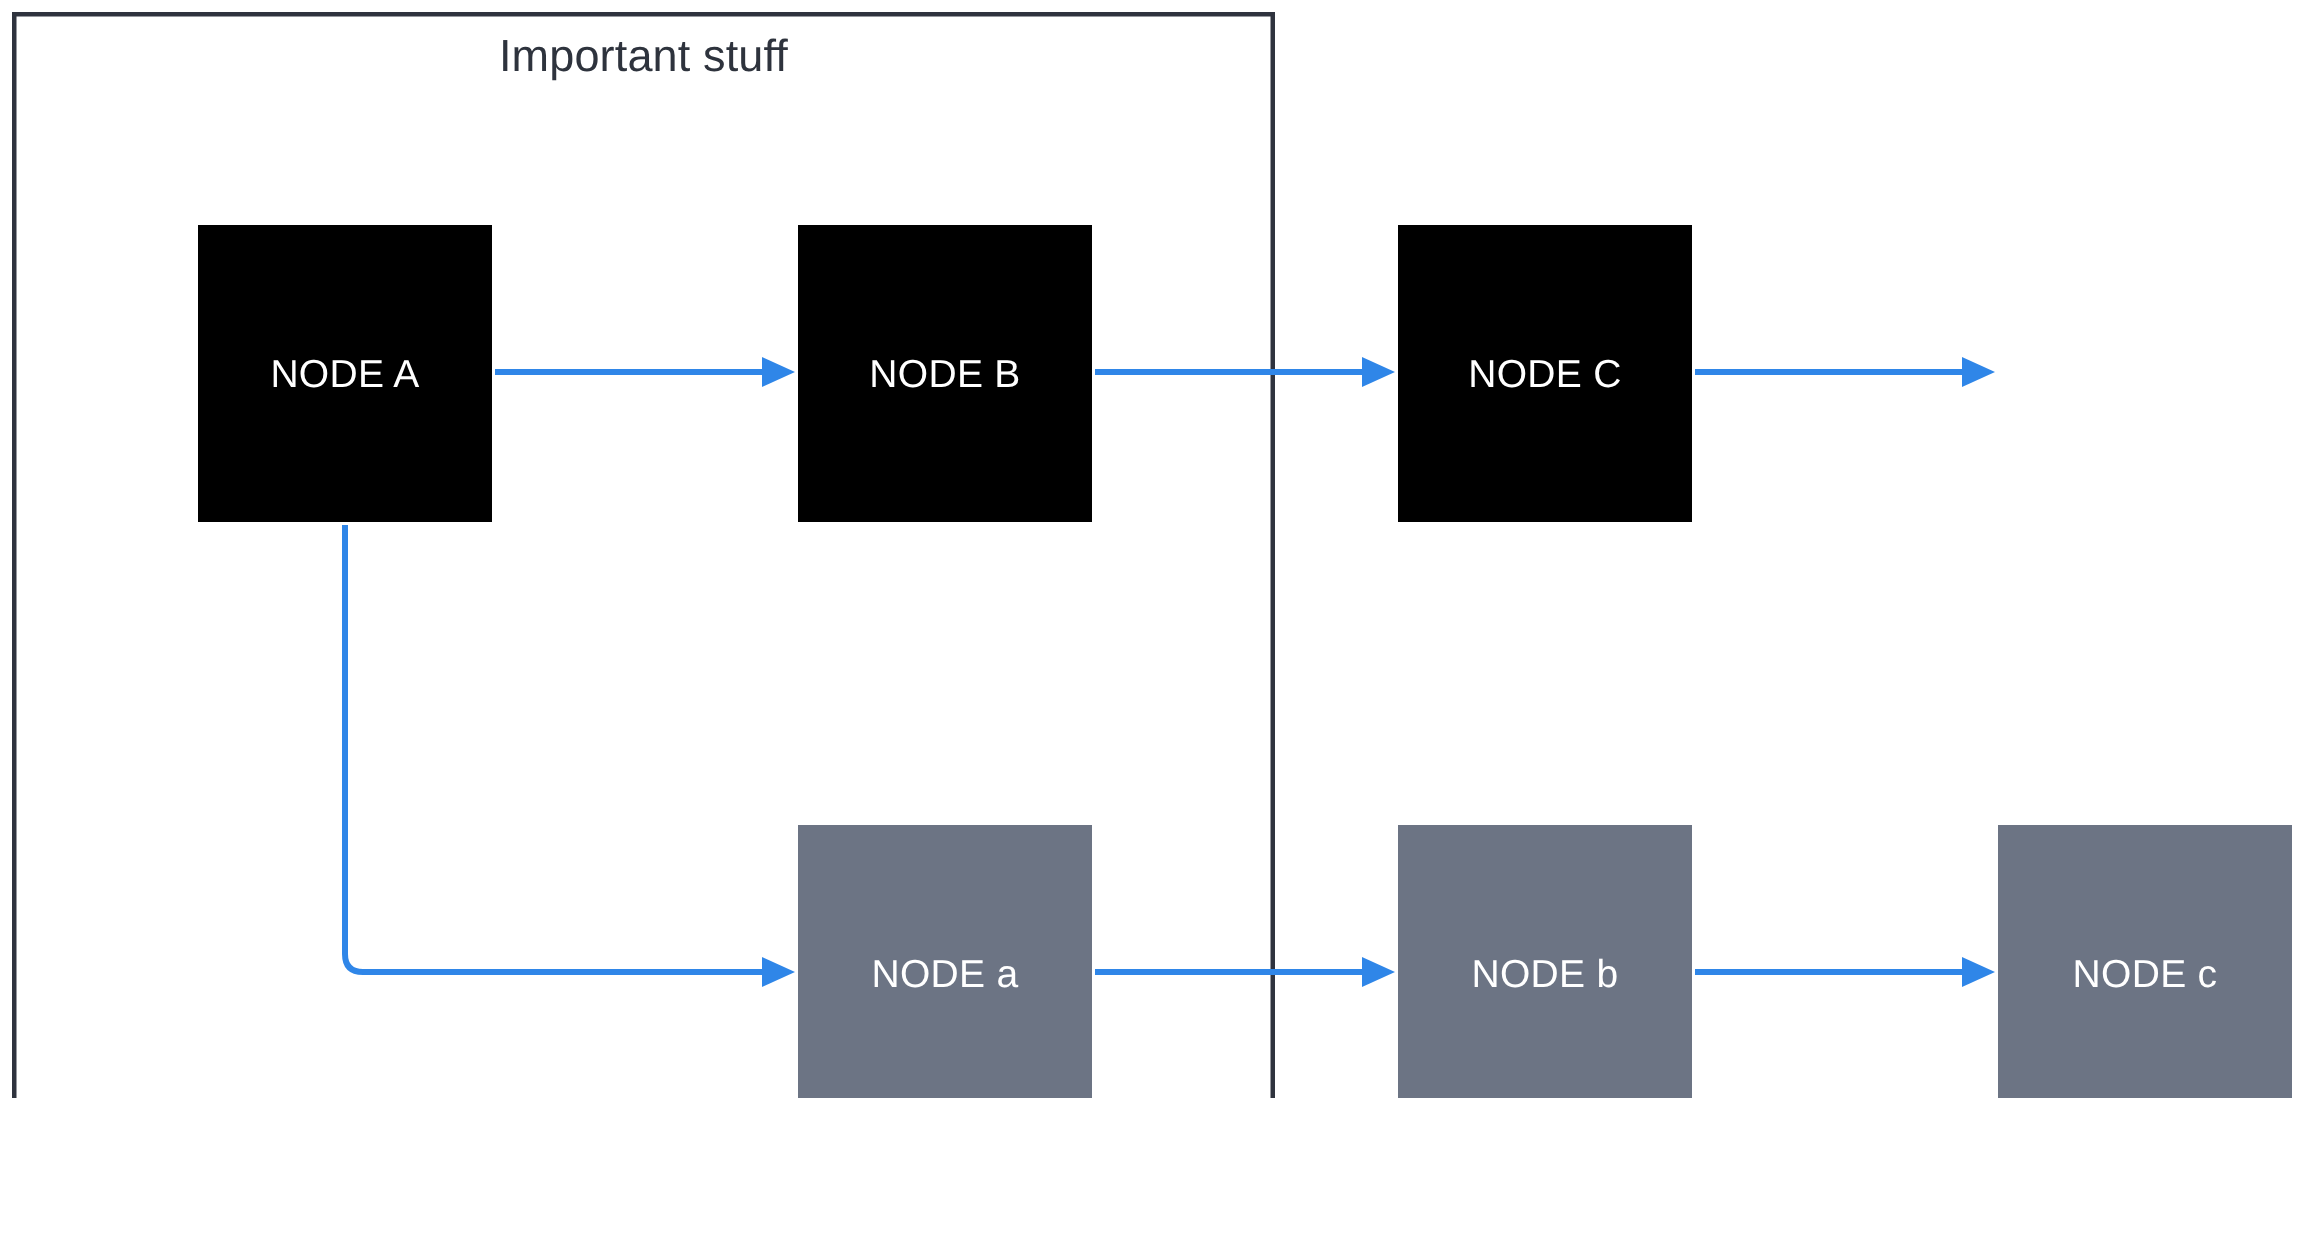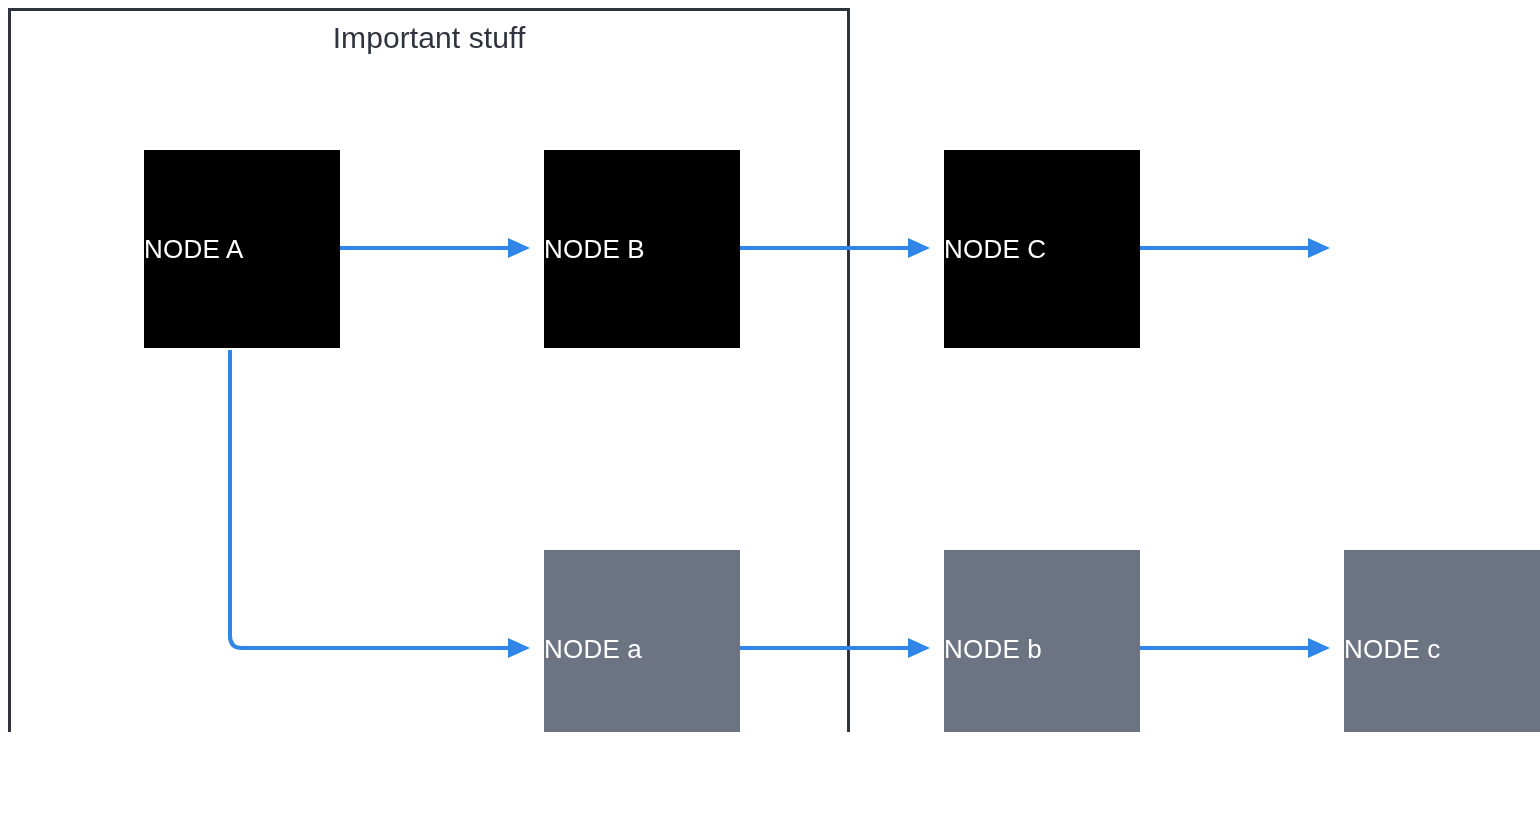--- a/index.html
+++ b/index.html
@@ -42,27 +42,26 @@
     color: #2e333d;
     white-space: nowrap;
     letter-spacing: 0.1px;
   }
   
   .node {
     position: absolute;
     box-sizing: border-box;
     display: flex;
     align-items: center;
-    justify-content: flex-start;
+    justify-content: center;
     color: #ffffff;
     font-size: 26px;
     line-height: 30px;
     white-space: nowrap;
     letter-spacing: 0.2px;
-    margin-left: 12px;
   }
   .node.dark  { background: #000000; }
   .node.gray  { background: #6c7484; }
 
   
   #edges {
     position: absolute;
     left: 0;
     top: 0;
     width: 1540px;

